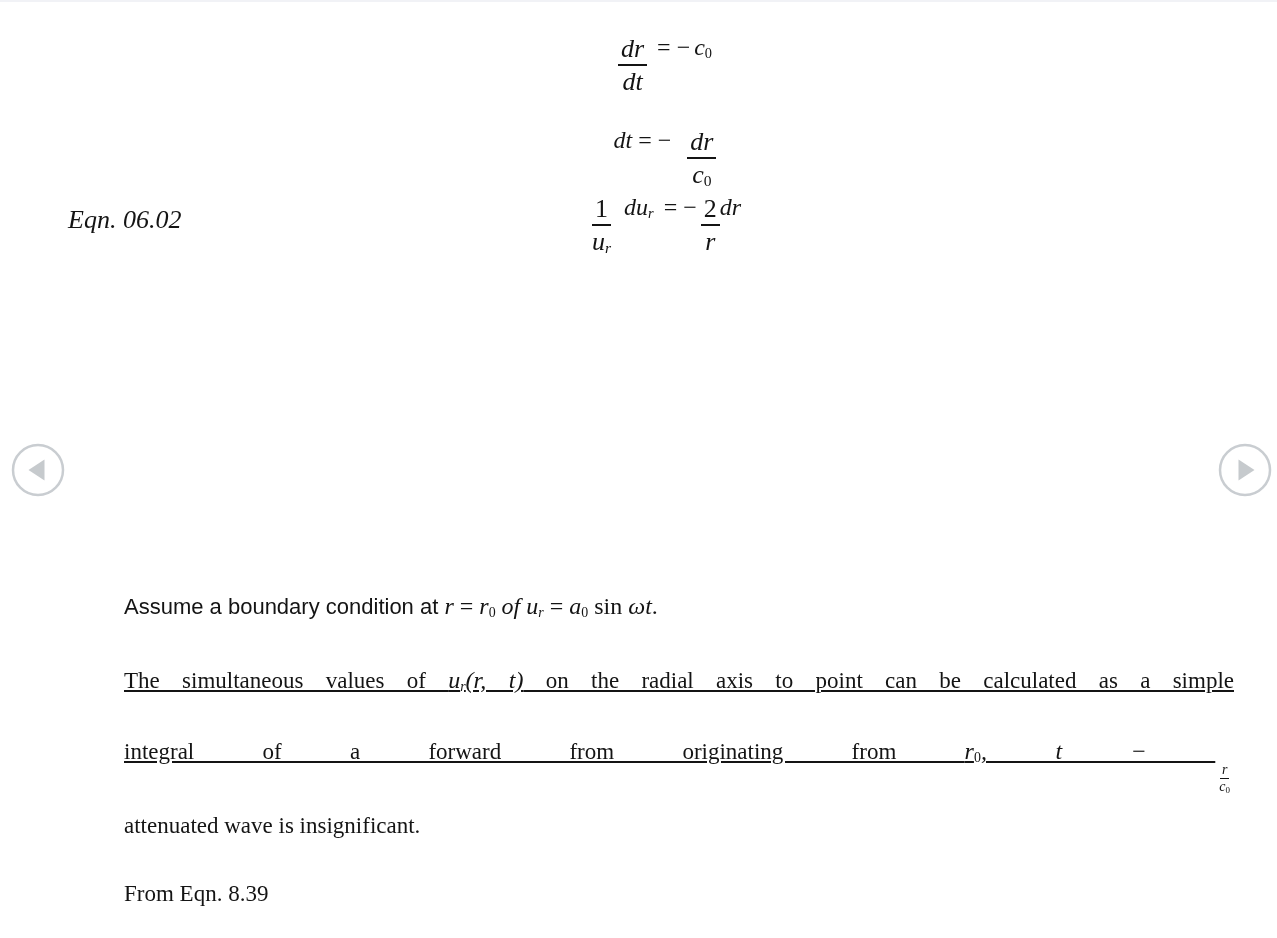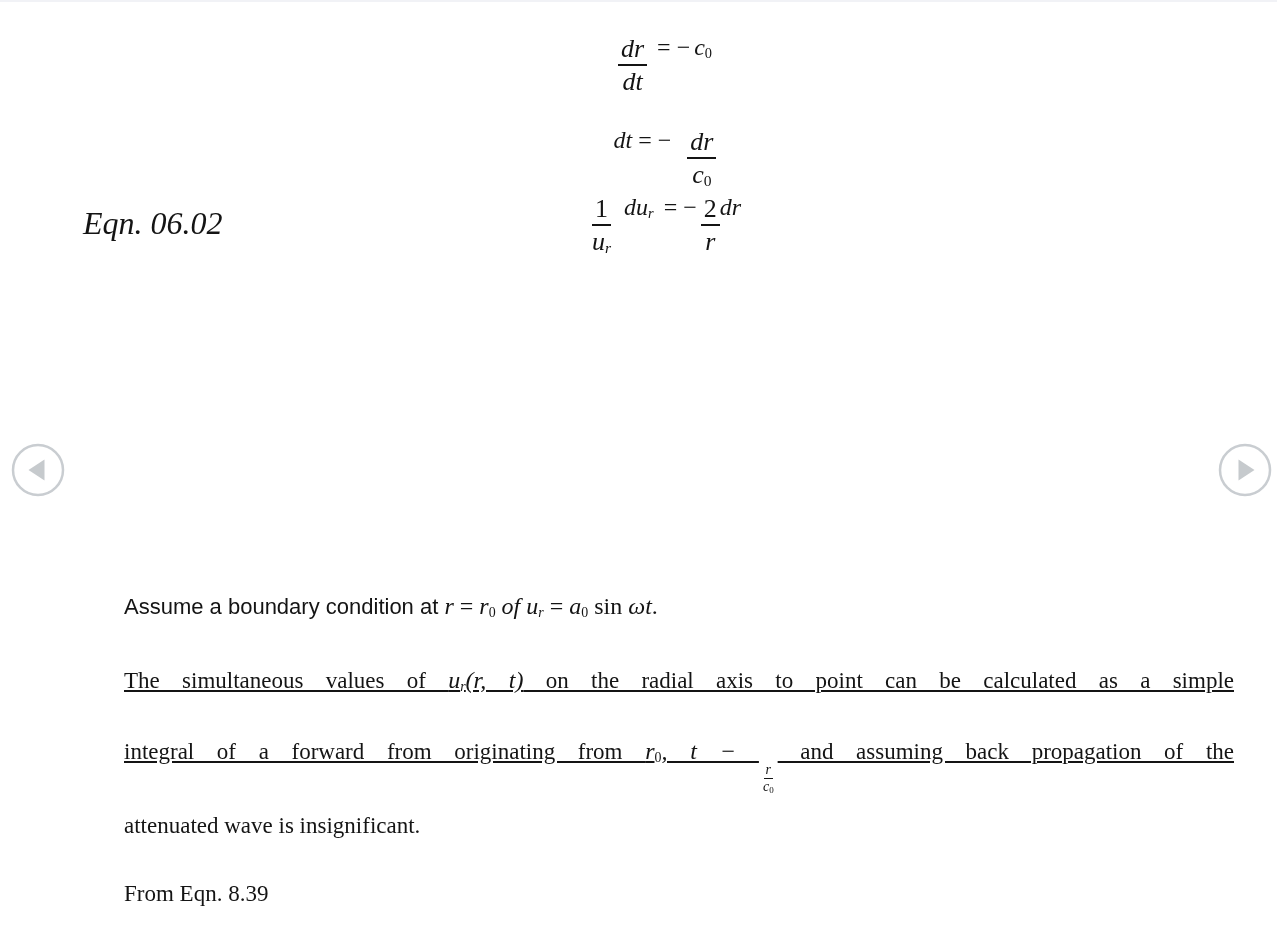--- a/index.html
+++ b/index.html
@@ -34,22 +34,22 @@
 
   .mtxt { font-size: 24px; font-style: italic; line-height: 1.1; white-space: pre; }
   .mi   { font-style: italic; }
   .up   { font-style: normal; }
   .sub  { font-size: 0.6em; vertical-align: -0.22em; }
 
   .gap-l { margin-left: 10px; }
   .gap-s { margin-left: 4px; }
 
   .eq-label {
-    position: absolute; left: 83px; top: 205px;
-    font-size: 32px; font-style: italic; white-space: pre;
+    position: absolute; left: 68px; top: 205px;
+    font-size: 26px; font-style: italic; white-space: pre;
   }
 
   
   .nav-btn {
     position: absolute; top: 443px;
     width: 54px; height: 54px;
     background: transparent; border: none; padding: 0; cursor: pointer;
   }
   #nav-prev { left: 11px; }
   #nav-next { left: 1218px; }
@@ -135,17 +135,17 @@
   </svg>
 </button>
 
 <div class="line" id="p1"><span class="sans">Assume a boundary condition at </span><span class="pmath"><span>r</span><span class="up"> = </span><span>r</span><span class="sub up">0</span></span><span class="pmath up"> of </span><span class="pmath"><span>u</span><span class="sub">r</span><span class="up"> = </span><span>a</span><span class="sub up">0</span><span class="up"> sin </span><span>ωt</span><span class="up">.</span></span></div>
 
 <div class="line jline" id="p2-line1"><span>The simultaneous values of  </span><span class="pmath"><span>u</span><span class="sub">r</span><span>(r, t)</span></span><span> on the radial axis to point can be calculated as a simple</span></div>
 
 <div class="line jline" id="p2-line2"><span>integral of a forward from originating from </span><span class="pmath"><span>r</span><span class="sub up">0</span><span>, t − </span></span><span class="sfrac">
       <span class="num mi">r</span>
       <span class="den"><span class="mi">c</span><span class="sub up">0</span></span>
-    </span><span> and assuming back propagation of the</span></div>
+    </span></div>
 
 <div class="line" id="p2-line3">attenuated wave is insignificant.</div>
 
 <div class="line" id="p3">From Eqn. 8.39</div>
 
 </body></html>

